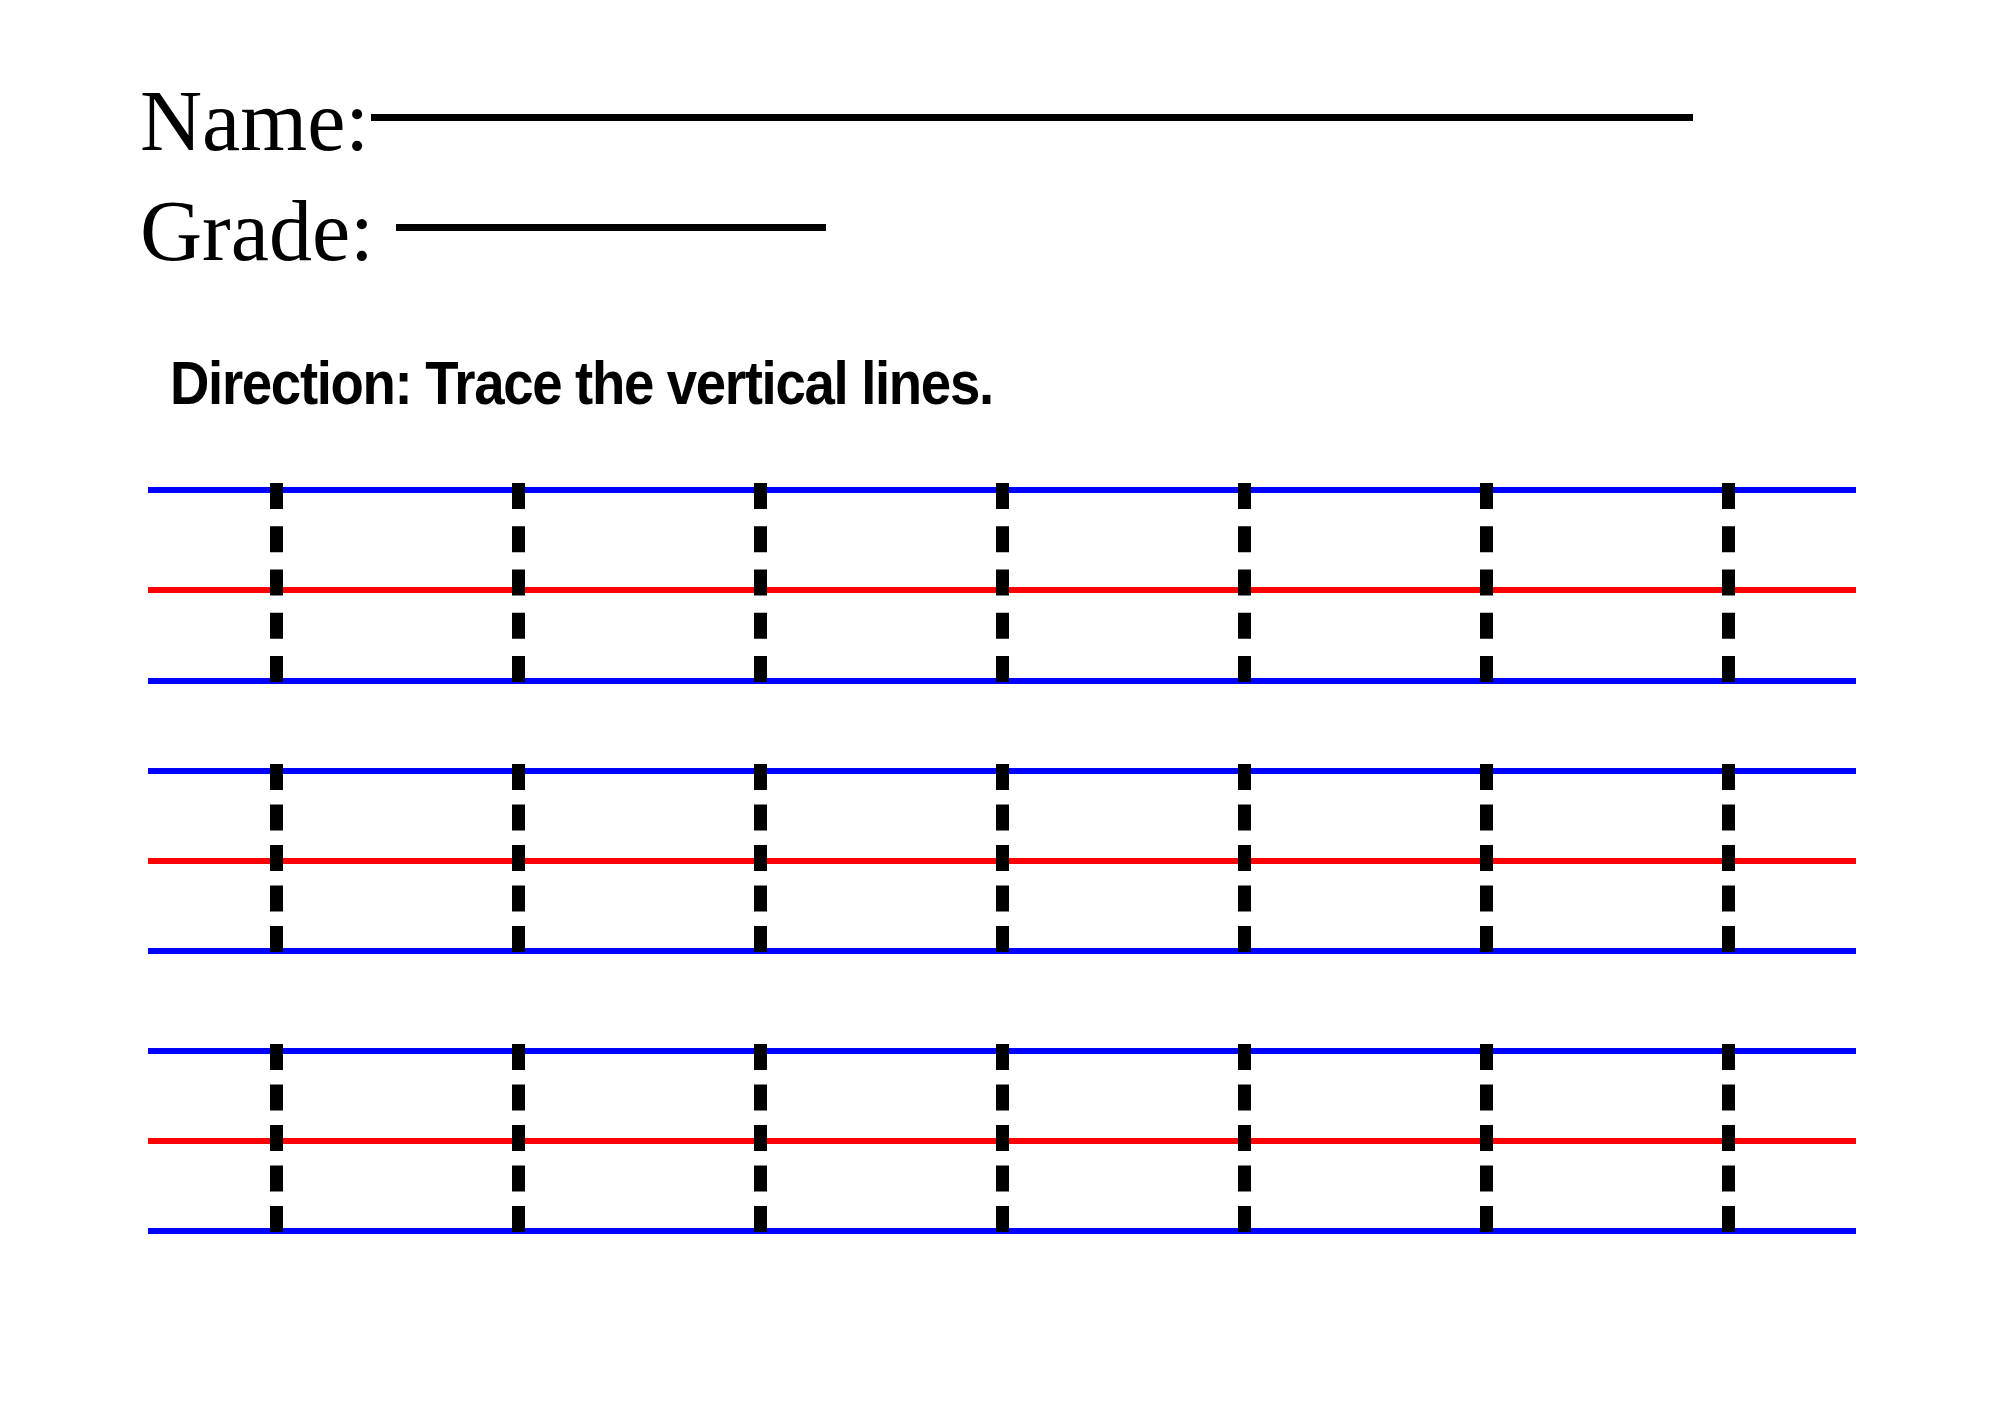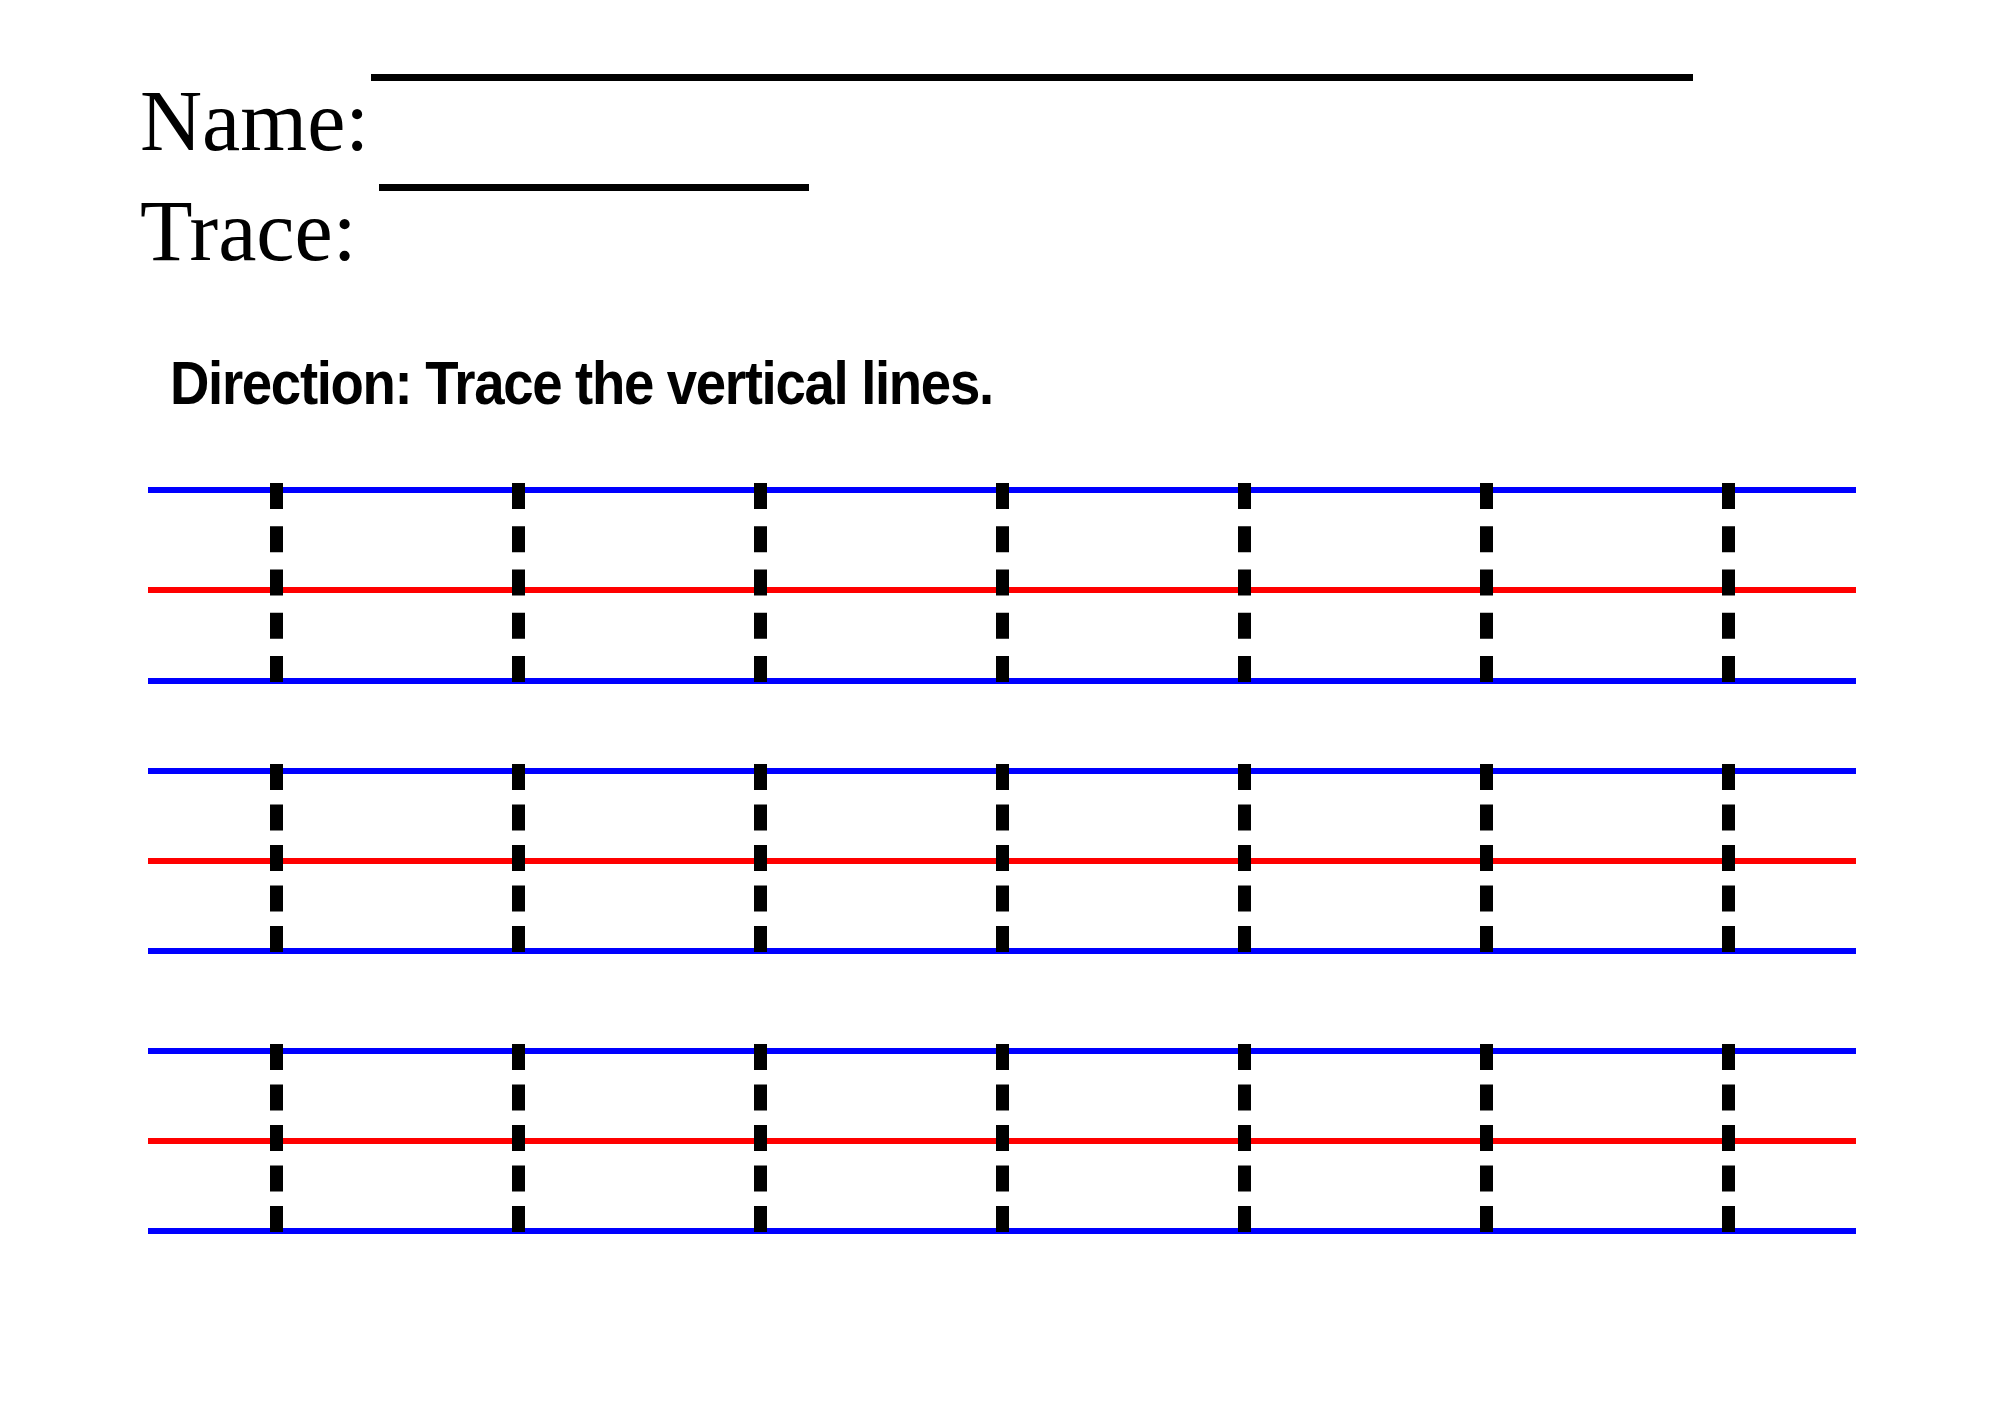--- a/index.html
+++ b/index.html
@@ -15,21 +15,21 @@
     width: 2000px;
     height: 1414px;
     background: #ffffff;
     overflow: hidden;
   }
 
   
   .field-row {
     position: absolute;
     display: flex;
-    align-items: flex-start;
+    align-items: center;
     white-space: nowrap;
   }
   .field-label {
     font-family: "Liberation Serif", "DejaVu Serif", serif;
     font-size: 86px;
     line-height: 1;
     color: #000000;
     font-weight: 400;
   }
   .field-rule {
@@ -103,21 +103,21 @@
 <body>
 
 <div id="page">
 
   <div class="field-row" id="name-row">
     <span class="field-label">Name:</span>
     <span class="field-rule" id="name-rule"></span>
   </div>
 
   <div class="field-row" id="grade-row">
-    <span class="field-label">Trace:</span>
+    <span class="field-label">Grade:</span>
     <span class="field-rule" id="grade-rule"></span>
   </div>
 
   <div class="direction-line">Direction: Trace the vertical lines.</div>
 
   <div id="rows-host">
       <div class="line-group" style="top: 487px; height: 191px;">
         <div class="rule top" style="top: 0px; border-top-color: rgb(0, 0, 255);"></div>
         <div class="rule middle" style="top: 100px; border-top-color: rgb(255, 0, 0);"></div>
         <div class="rule bottom" style="top: 191px; border-top-color: rgb(0, 0, 255);"></div>

